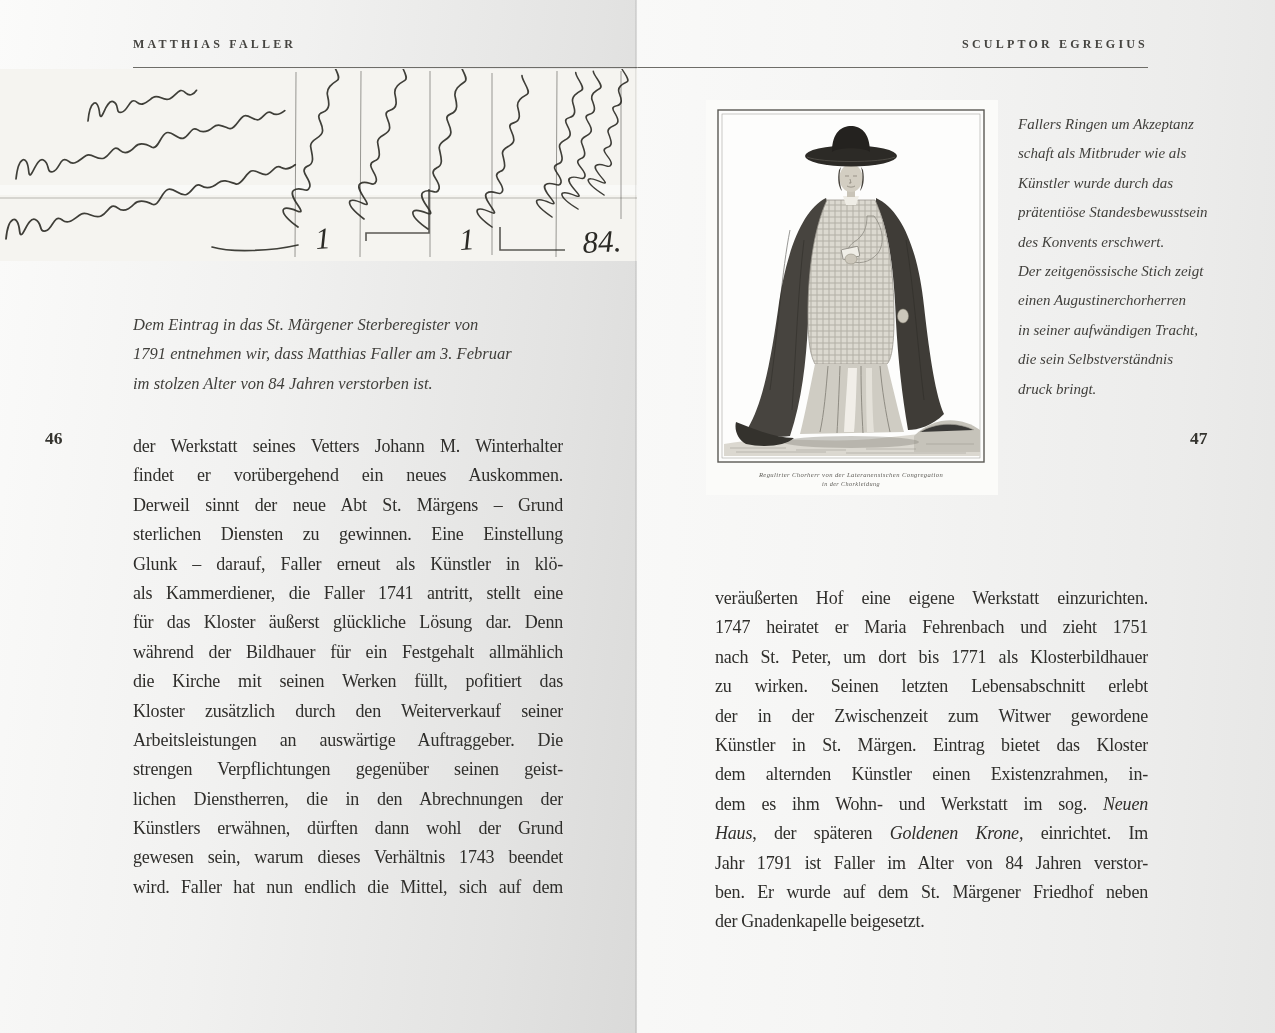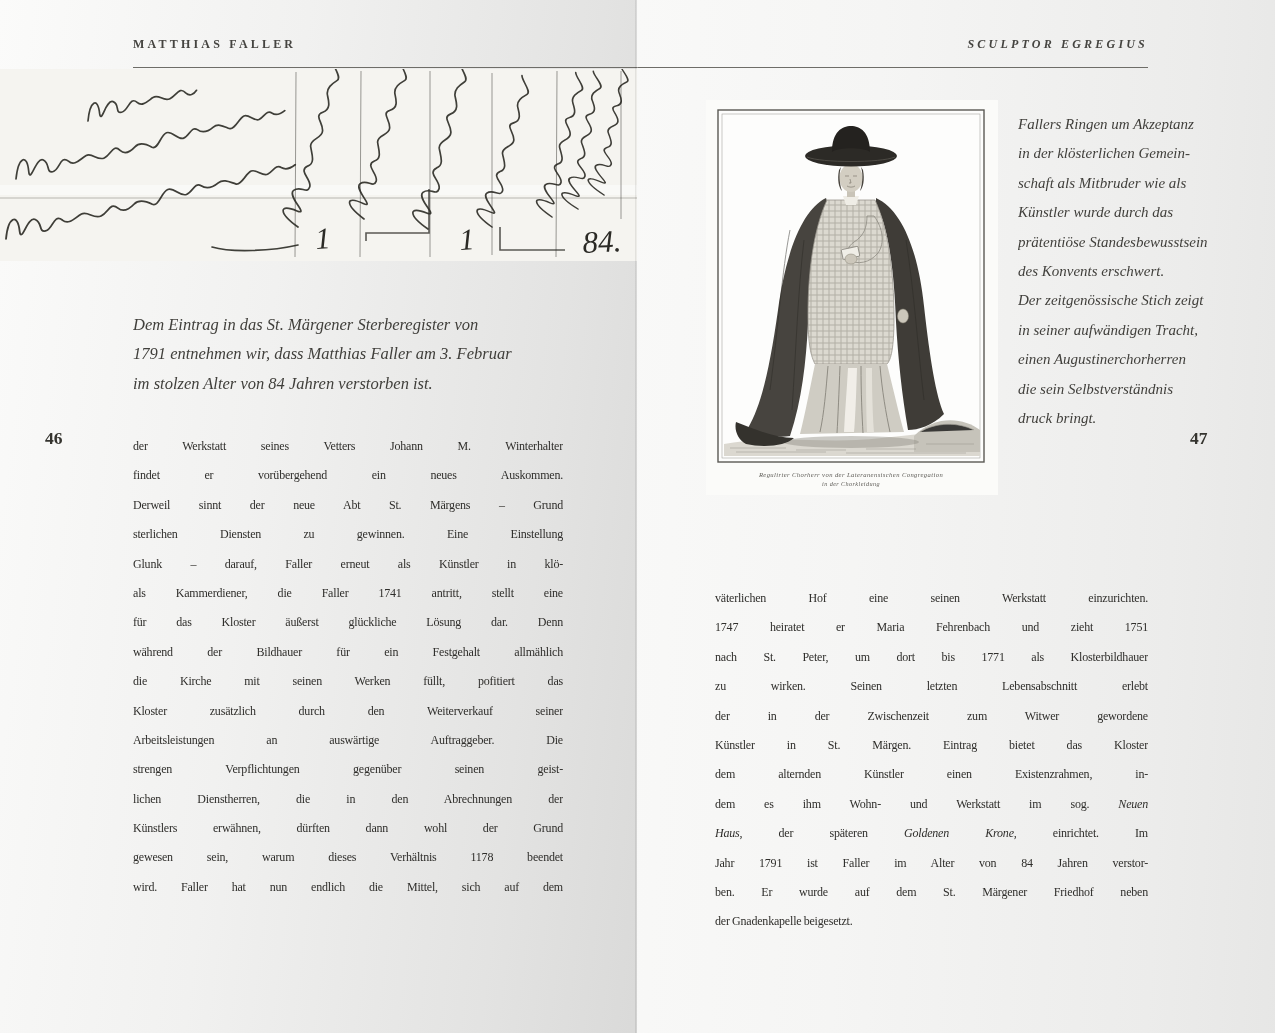--- a/index.html
+++ b/index.html
@@ -9,21 +9,21 @@
   .page-left{left:0;width:637px;
     background:linear-gradient(97deg,#fbfbfa 0%,#f1f1f0 40%,#e3e3e2 78%,#d9d9d8 100%);}
   .page-right{left:637px;width:638px;
     background:linear-gradient(93deg,#f9f9f8 0%,#f5f5f4 35%,#ececeb 80%,#e6e6e5 100%);}
   .gutter-seam{position:absolute;left:635px;top:0;width:3px;height:1033px;
     background:linear-gradient(90deg,rgba(0,0,0,.10),rgba(0,0,0,.02) 60%,rgba(255,255,255,.4));}
   .running-head{position:absolute;top:37px;font-size:12px;font-weight:700;
     letter-spacing:3.2px;color:#454440;}
   .head-rule{position:absolute;top:67px;height:1px;background:#6e6d68;}
   .pagenum{position:absolute;font-size:17.5px;color:#35342f;font-weight:bold;}
-  .bodyblock{position:absolute;font-size:12px;line-height:29.4px;color:#2f2e2b;
+  .bodyblock{position:absolute;font-size:18px;line-height:29.4px;color:#2f2e2b;
     letter-spacing:-0.2px;word-spacing:-0.5px;}
   .tl{height:29.4px;overflow:hidden;}
   .tl.just{text-align:justify;}
   .tl.just::after{content:"";display:inline-block;width:100%;height:0;}
   .captionblock{position:absolute;font-style:italic;color:#403f3b;}
   .cap-left{font-size:16.5px;line-height:33px;}
   .cap-right{font-size:15px;line-height:29px;}
   .manuscript-wrap{position:absolute;left:0;top:69px;width:637px;height:192px;}
   .plate-wrap{position:absolute;left:69px;top:100px;width:292px;height:395px;}
   .scrawl{stroke:#26251f;stroke-width:1.7;fill:none;stroke-linecap:round;opacity:.88;}
@@ -134,28 +134,28 @@
         <div class="tl just">Glunk – darauf, Faller erneut als Künstler in klö-</div>
         <div class="tl just">als Kammerdiener, die Faller 1741 antritt, stellt eine</div>
         <div class="tl just">für das Kloster äußerst glückliche Lösung dar. Denn</div>
         <div class="tl just">während der Bildhauer für ein Festgehalt allmählich</div>
         <div class="tl just">die Kirche mit seinen Werken füllt, pofitiert das</div>
         <div class="tl just">Kloster zusätzlich durch den Weiterverkauf seiner</div>
         <div class="tl just">Arbeitsleistungen an auswärtige Auftraggeber. Die</div>
         <div class="tl just">strengen Verpflichtungen gegenüber seinen geist-</div>
         <div class="tl just">lichen Dienstherren, die in den Abrechnungen der</div>
         <div class="tl just">Künstlers erwähnen, dürften dann wohl der Grund</div>
-        <div class="tl just">gewesen sein, warum dieses Verhältnis 1178 beendet</div>
+        <div class="tl just">gewesen sein, warum dieses Verhältnis 1743 beendet</div>
         <div class="tl just">wird. Faller hat nun endlich die Mittel, sich auf dem</div>
       </div>
   </div>
 
   <div class="page page-right">
 
-    <div class="running-head" style="left:0;width:511px;text-align:right;font-style:italic;">SCULPTOR EGREGIUS</div>
+    <div class="running-head" style="left:0;width:511px;text-align:right;">SCULPTOR EGREGIUS</div>
     <div class="head-rule" style="left:0;width:511px;"></div>
 
     <div class="plate-wrap">
       <svg width="292" height="395" viewBox="0 0 292 395">
         <defs>
           <pattern id="check" width="6" height="6" patternUnits="userSpaceOnUse">
             <rect width="6" height="6" fill="#dcd9d0"></rect>
             <path d="M0,3 H6 M3,0 V6" stroke="#b3b0a6" stroke-width="1"></path>
           </pattern>
         </defs>
@@ -220,36 +220,35 @@
 
         <g class="blur-sm">
           <text class="engraved-caption" x="145" y="377" font-size="6.6" text-anchor="middle">Regulirter Chorherr von der Lateranensischen Congregation</text>
           <text class="engraved-caption" x="145" y="386" font-size="6.2" text-anchor="middle">in der Chorkleidung</text>
         </g>
       </svg>
     </div>
 
     <div class="captionblock cap-right" style="left:381px;top:110px;width:232px;">
         <div class="tl">Fallers Ringen um Akzeptanz</div>
-        <div class="tl">in der klösterlichen Gemein-</div>
         <div class="tl">schaft als Mitbruder wie als</div>
         <div class="tl">Künstler wurde durch das</div>
         <div class="tl">prätentiöse Standesbewusstsein</div>
         <div class="tl">des Konvents erschwert.</div>
         <div class="tl">Der zeitgenössische Stich zeigt</div>
+        <div class="tl">einen Augustinerchorherren</div>
         <div class="tl">in seiner aufwändigen Tracht,</div>
-        <div class="tl">einen Augustinerchorherren</div>
         <div class="tl">die sein Selbstverständnis</div>
         <div class="tl">druck bringt.</div>
       </div>
 
     <div class="pagenum" style="left:553px;top:428px;">47</div>
 
     <div class="bodyblock" style="left:78px;top:584px;width:433px;">
-        <div class="tl just">väterlichen Hof eine seinen Werkstatt einzurichten.</div>
+        <div class="tl just">veräußerten Hof eine eigene Werkstatt einzurichten.</div>
         <div class="tl just">1747 heiratet er Maria Fehrenbach und zieht 1751</div>
         <div class="tl just">nach St. Peter, um dort bis 1771 als Klosterbildhauer</div>
         <div class="tl just">zu wirken. Seinen letzten Lebensabschnitt erlebt</div>
         <div class="tl just">der in der Zwischenzeit zum Witwer gewordene</div>
         <div class="tl just">Künstler in St. Märgen. Eintrag bietet das Kloster</div>
         <div class="tl just">dem alternden Künstler einen Existenzrahmen, in-</div>
         <div class="tl just">dem es ihm Wohn- und Werkstatt im sog. <i>Neuen</i></div>
         <div class="tl just"><i>Haus</i>, der späteren <i>Goldenen Krone,</i> einrichtet. Im</div>
         <div class="tl just">Jahr 1791 ist Faller im Alter von 84 Jahren verstor-</div>
         <div class="tl just">ben. Er wurde auf dem St. Märgener Friedhof neben</div>

